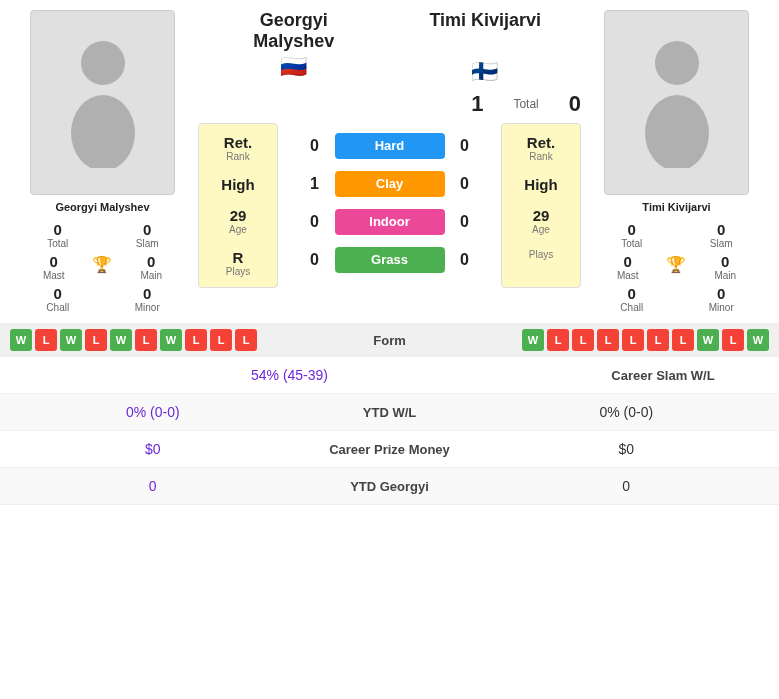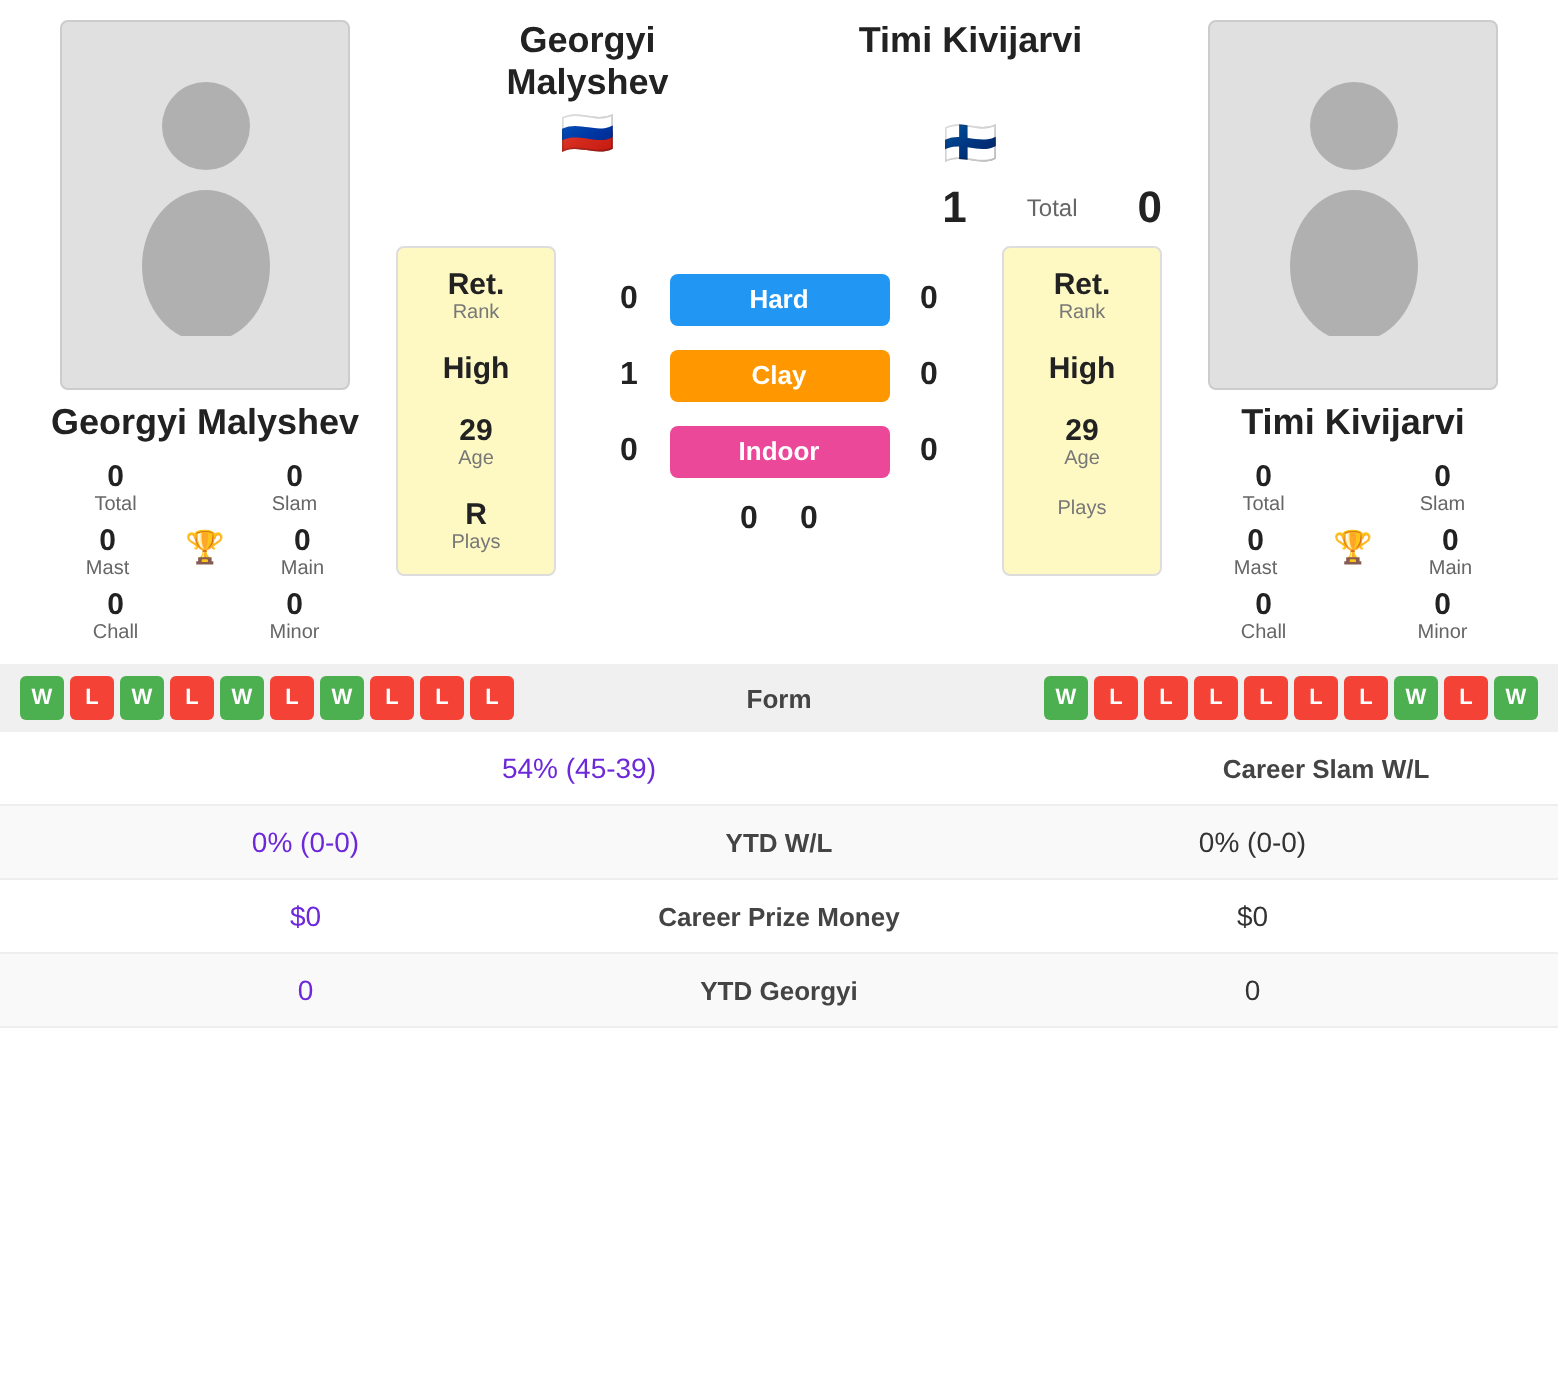--- a/index.html
+++ b/index.html
@@ -19,21 +19,21 @@
       overflow: hidden;
     }
 
     .player-avatar svg {
       width: 80px;
       height: 130px;
       fill: #aaa;
     }
 
     .player-name {
-      font-size: 18px;
+      font-size: 11px;
       font-weight: bold;
       text-align: center;
       margin-top: 6px;
       color: #222;
     }
 
     .player-stats {
       display: grid;
       grid-template-columns: 1fr 1fr;
       gap: 4px 12px;
@@ -397,20 +397,23 @@
           </div>
           <div class="score-row">
             <span class="score-num">0</span>
             <div class="surface-badge surface-indoor">
               <span>Indoor</span>
             </div>
             <span class="score-num">0</span>
           </div>
           <div class="score-row">
             <span class="score-num">0</span>
+            <div class="surface-badge surface-grass">
+              <span>Grass</span>
+            </div>
             <span class="score-num">0</span>
           </div>
         </div>
 
         <div class="right-info-box">
           <div class="stat-block">
             <span class="stat-num">Ret.</span>
             <span class="stat-lbl">Rank</span>
           </div>
           <div class="stat-block">

